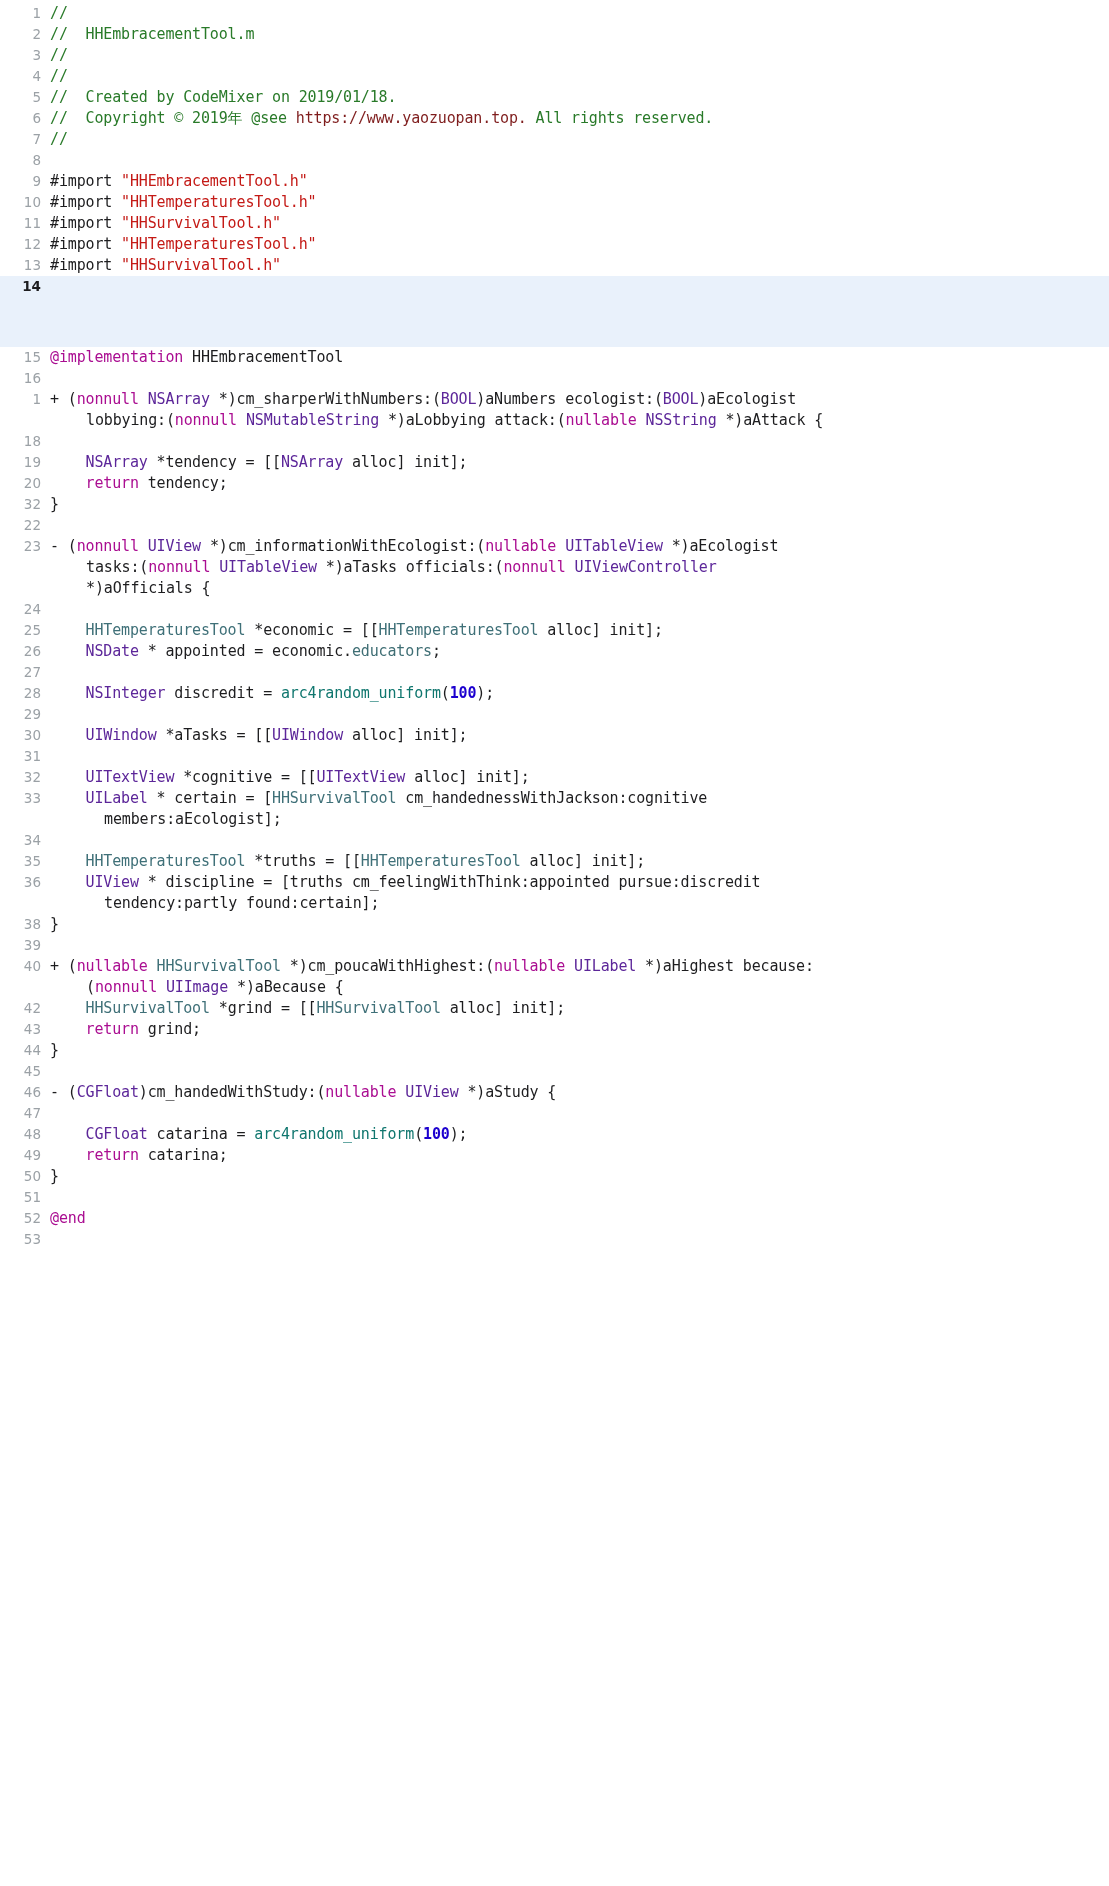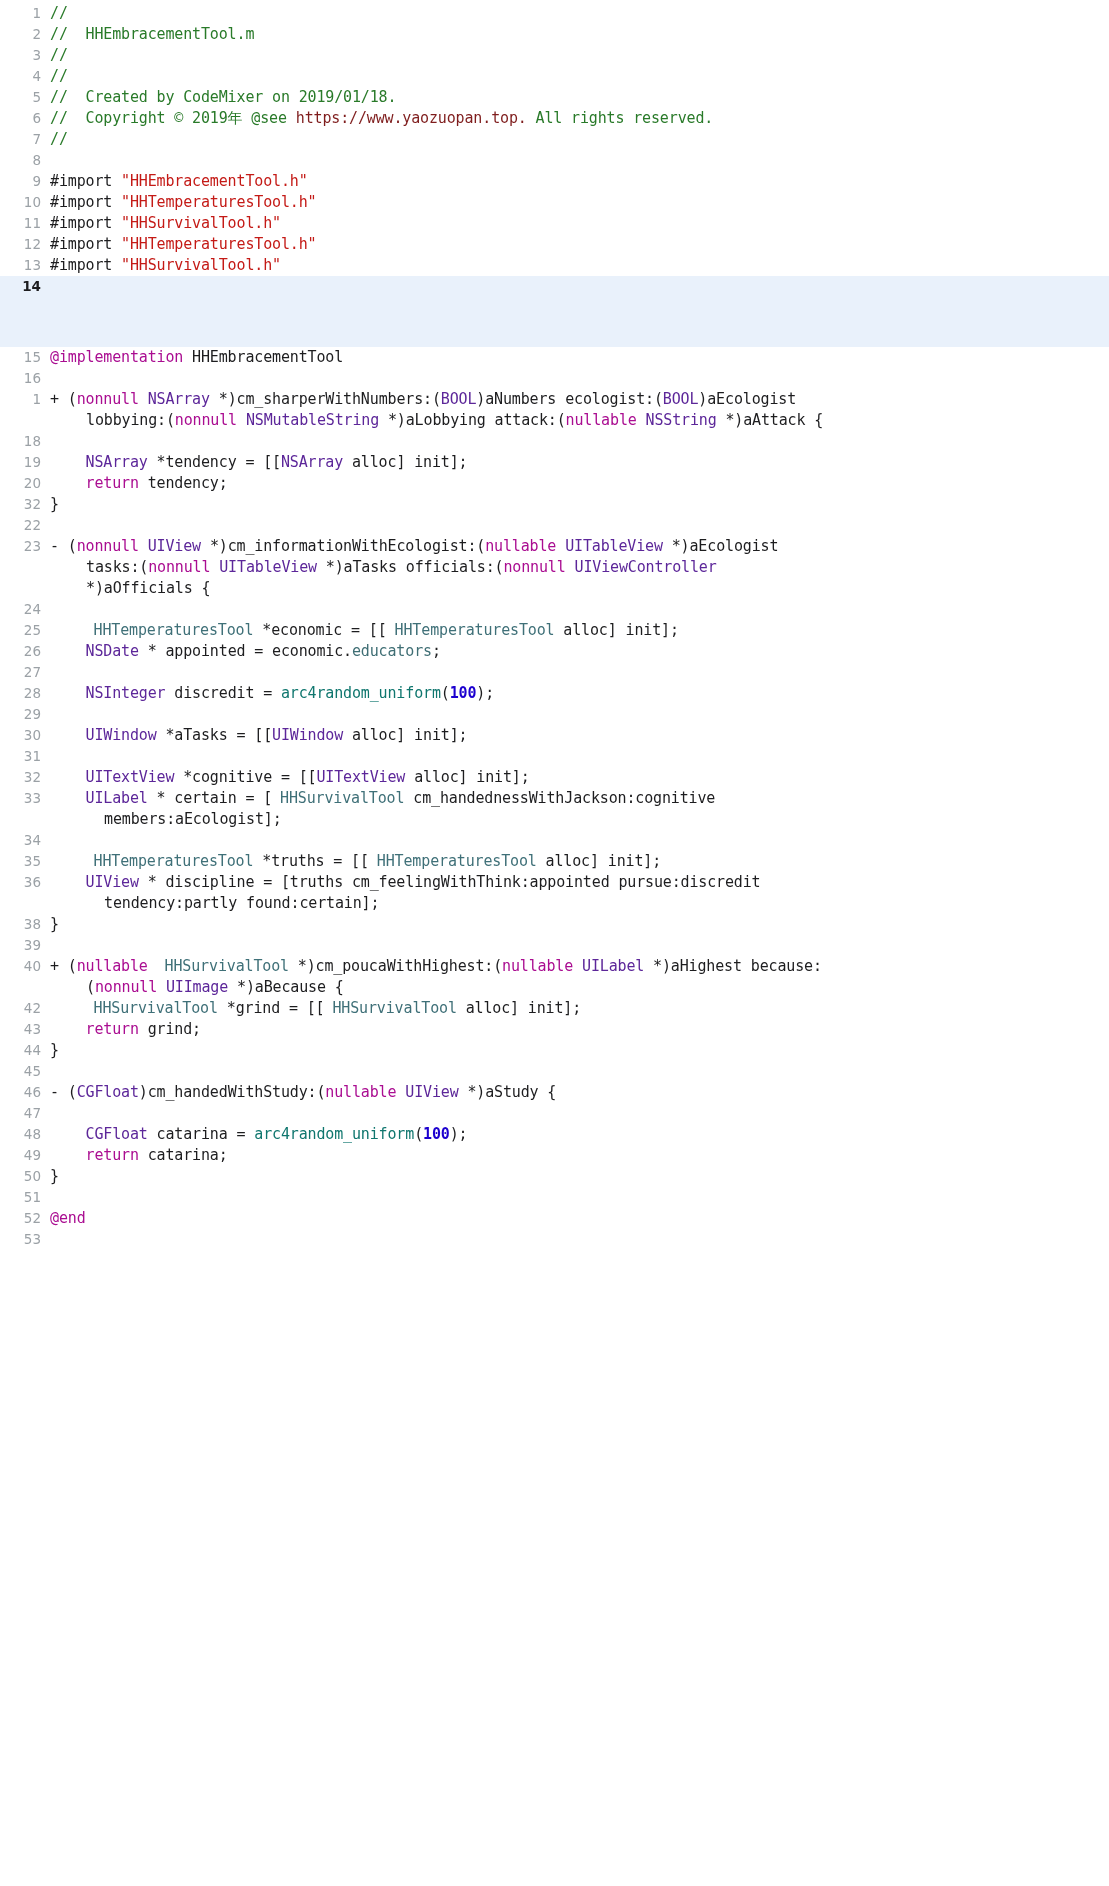--- a/index.html
+++ b/index.html
@@ -45,21 +45,21 @@
     letter-spacing:-0.15px;
     padding-right:8px;
     word-break:break-word;
   }
   .cmt{color:#297a29;}
   .lnk{color:#7f1d1d;text-align:center;}
   .str{color:#c41a16;}
   .pre{color:#1d1d1f;}
   .kw{color:#aa0d91;}
   .type{color:#5c2699;}
-  .cls{color:#3f7078;margin-left:8px;}
+  .cls{color:#3f7078;}
   .num{color:#1c00cf;font-weight:bold;}
   .prop{color:#3f6e74;}
   .meth{color:#0f766e;}
   .plain{color:#1d1d1f;}
   .cont{display:block;}
   .indent1{padding-left:2.4em;}
   .indent2{padding-left:3.6em;}
 </style>
 </head>
 <body>

